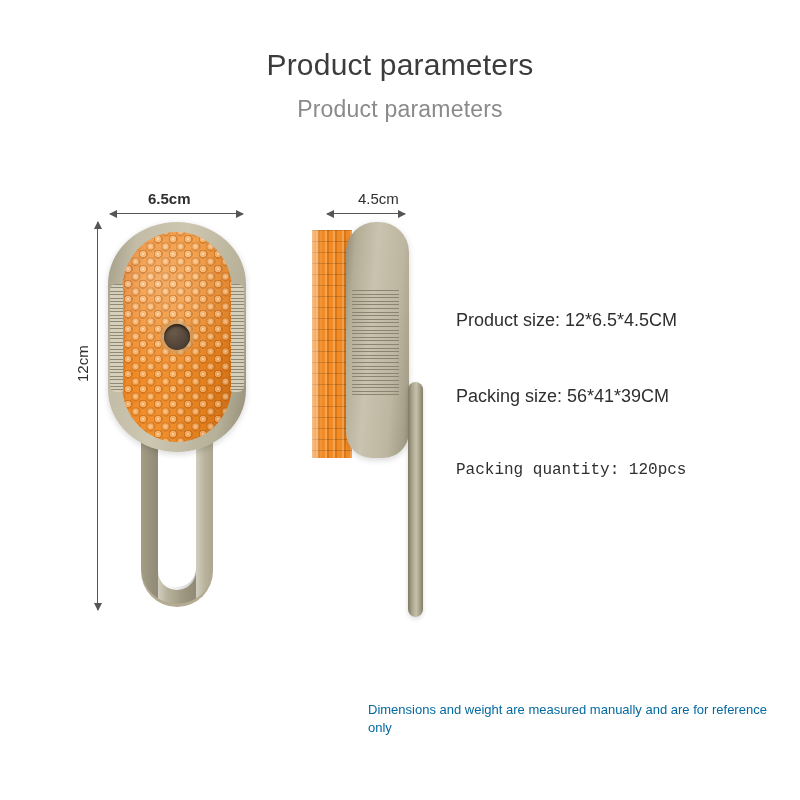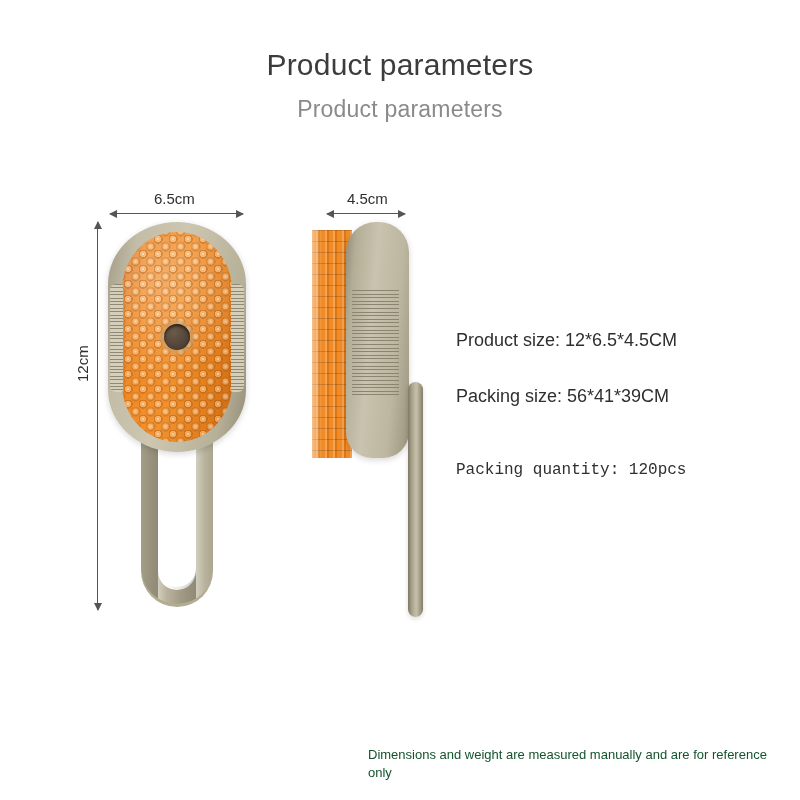--- a/index.html
+++ b/index.html
@@ -43,22 +43,22 @@
     letter-spacing: .2px;
   }
 
   
   .dim-label {
     position: absolute;
     font-size: 15px;
     color: #2f2f2f;
     white-space: nowrap;
   }
-  .dim-label-w1 { left: 154px; top: 190px; }
-  .dim-label-w2 { left: 347px; top: 190px; }
+  .dim-label-w1 { left: 148px; top: 190px; font-weight: bold; }
+  .dim-label-w2 { left: 358px; top: 190px; }
   .dim-label-h {
     left: 74px;
     top: 382px;
     transform: rotate(-90deg);
     transform-origin: left top;
   }
 
   .dim-line-h {
     position: absolute;
     height: 1px;
@@ -256,33 +256,33 @@
     position: absolute;
     left: 456px;
     top: 310px;
     width: 320px;
   }
   .spec-line {
     font-size: 18px;
     color: #2f2f2f;
     white-space: nowrap;
   }
-  .spec-line.s1 { position: absolute; left: 0; top: 0; margin-top: 20px; }
+  .spec-line.s1 { position: absolute; left: 0; top: 0; }
   .spec-line.s2 { position: absolute; left: 0; top: 76px; }
   .spec-line.s3 { position: absolute; left: 0; top: 151px; font-size: 16px; font-family: Liberation Mono, monospace; }
 
   
   .footer-note {
     position: absolute;
     left: 368px;
-    top: 746px;
+    top: 701px;
     width: 400px;
     font-size: 13px;
     line-height: 1.35;
-    color: #14532d;
+    color: #0369a1;
   }
 </style>
 </head>
 <body>
 
 <div class="page">
 
   <div class="title-main">Product parameters</div>
   <div class="title-sub">Product parameters</div>
 

